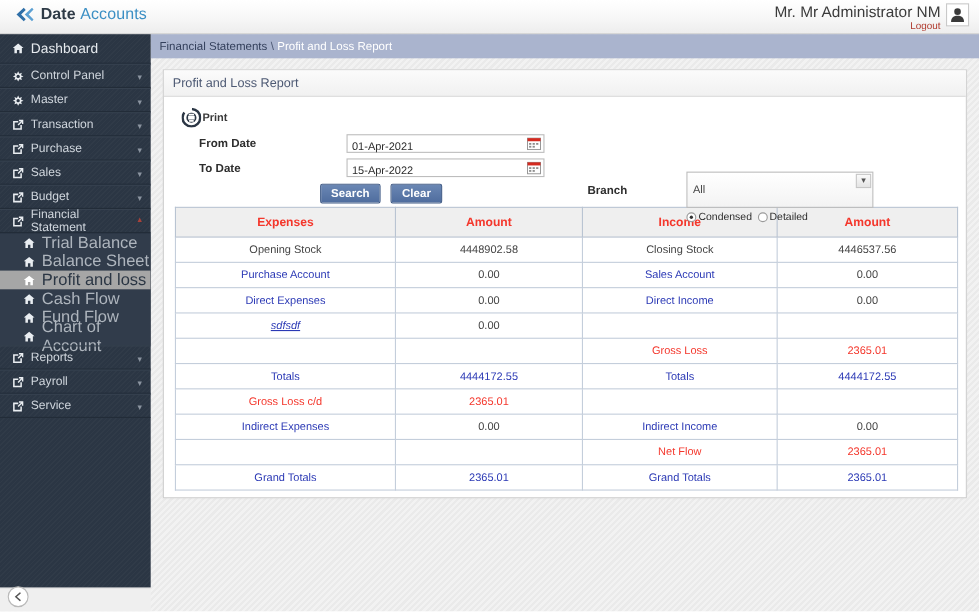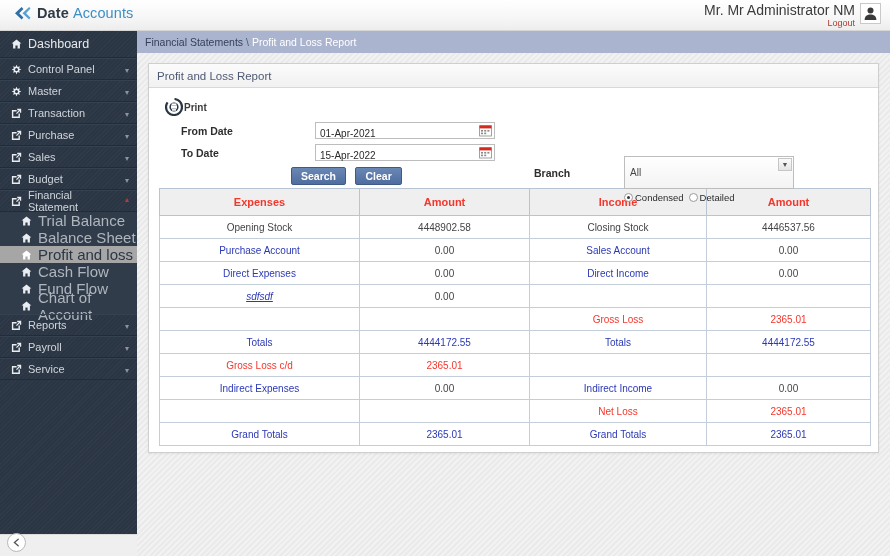--- a/index.html
+++ b/index.html
@@ -593,21 +593,21 @@
               </tr>
               <tr>
                 <td class="blue">Indirect Expenses</td>
                 <td class="plain">0.00</td>
                 <td class="blue">Indirect Income</td>
                 <td class="plain">0.00</td>
               </tr>
               <tr>
                 <td class="plain"></td>
                 <td class="plain"></td>
-                <td class="red">Net Loss</td>
+                <td class="red">Net Flow</td>
                 <td class="red">2365.01</td>
               </tr>
               <tr>
                 <td class="blue">Grand Totals</td>
                 <td class="blue">2365.01</td>
                 <td class="blue">Grand Totals</td>
                 <td class="blue">2365.01</td>
               </tr>
             </tbody>
         </table>

